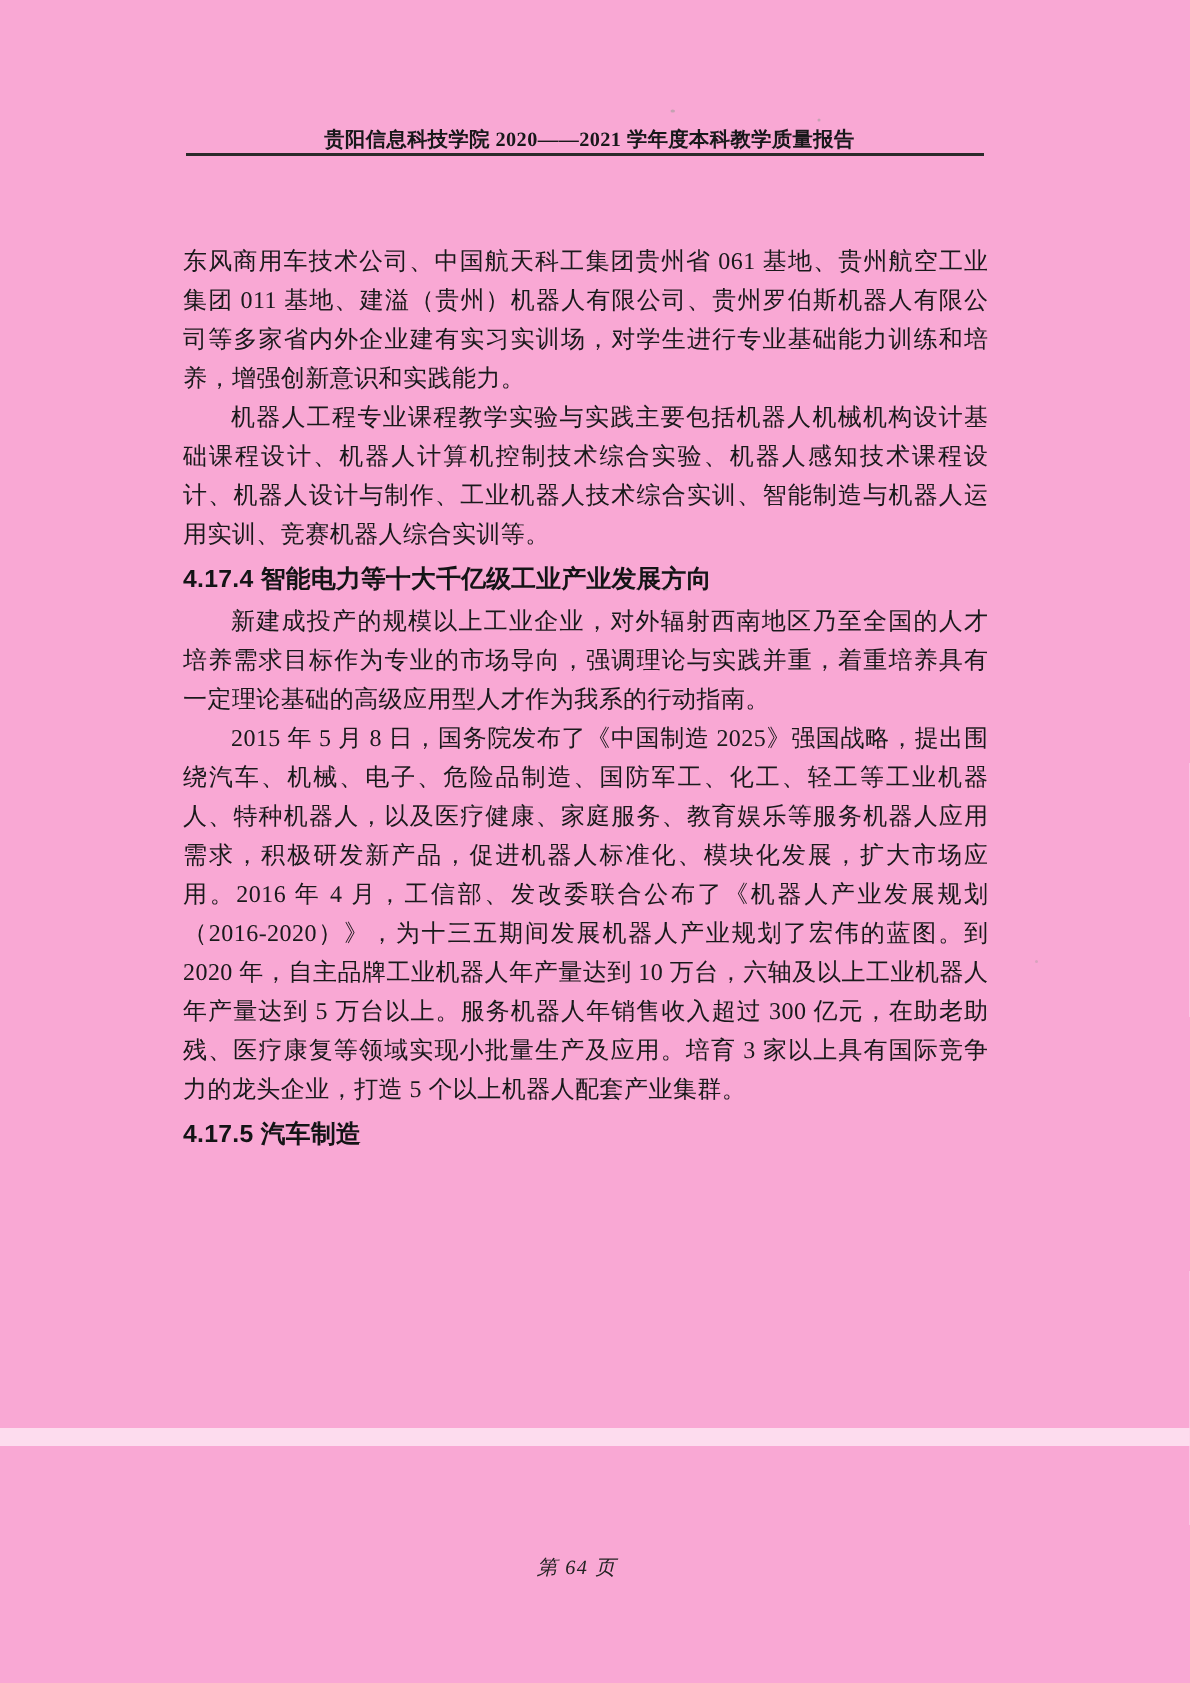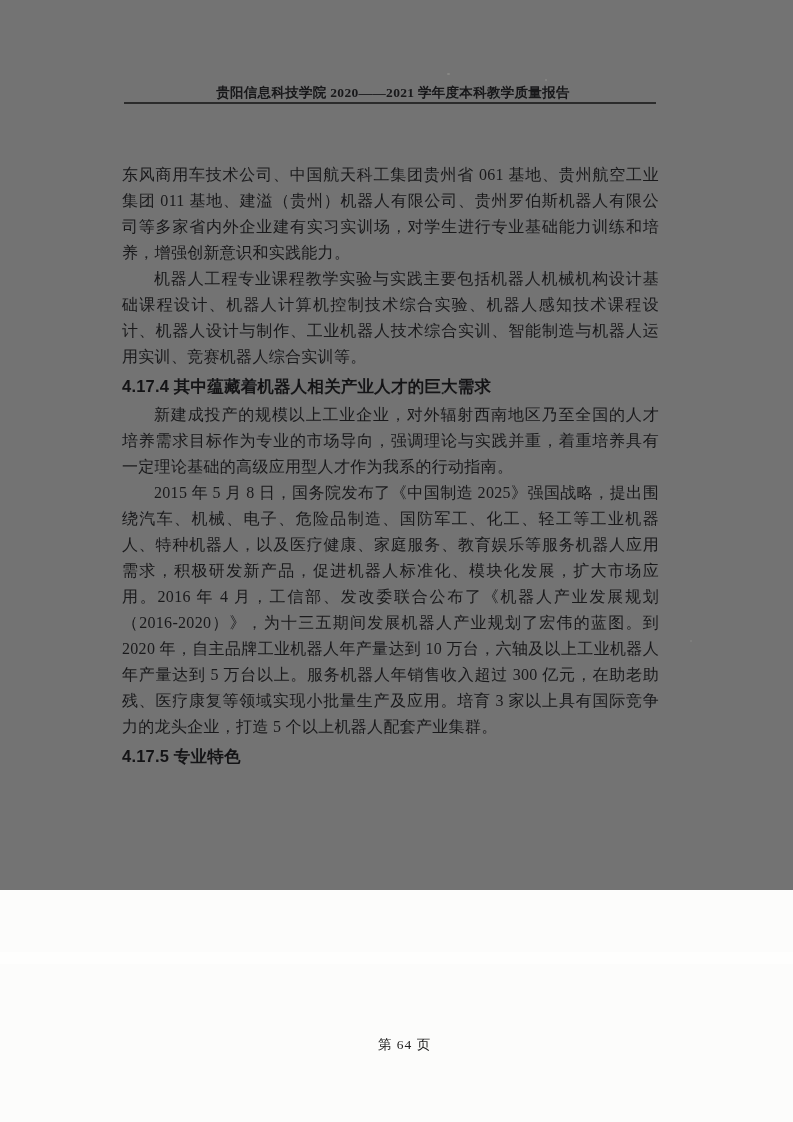--- a/index.html
+++ b/index.html
@@ -7,22 +7,22 @@
     padding: 0;
     width: 793px;
     height: 1122px;
     background: #fcfcfb;
     overflow: hidden;
   }
   .page {
     position: absolute;
     inset: 0;
     width: 793px;
-    height: 890px;
-    background: #737373;
+    height: 1122px;
+    background: #f9a8d4;
     color: #1a1a1c;
     font-family: "Liberation Serif", "DejaVu Serif", serif;
   }
   .running-header {
     position: absolute;
     top: 84px;
     left: 128px;
     width: 530px;
     text-align: center;
     font-size: 13.5px;
@@ -63,26 +63,27 @@
     font-size: 16.5px;
     line-height: 26px;
     font-weight: 700;
     letter-spacing: 0.2px;
     font-family: "Liberation Sans", "DejaVu Sans", sans-serif;
     color: #141416;
   }
   .page-footer {
     position: absolute;
     top: 1036px;
-    left: 136px;
+    left: 116px;
     width: 537px;
     text-align: center;
     font-size: 13.5px;
     letter-spacing: 1px;
     color: #222;
+    font-style: italic;
   }
   .speck {
     position: absolute;
     background: #9a9a96;
     border-radius: 50%;
     opacity: 0.55;
   }
   .speck.s1 { left: 447px; top: 73px;  width: 3px; height: 2px; }
   .speck.s2 { left: 545px; top: 79px;  width: 2px; height: 2px; }
   .speck.s3 { left: 443px; top: 392px; width: 2px; height: 2px; opacity: 0.4; }
@@ -102,24 +103,24 @@
 
   <div class="running-header">贵阳信息科技学院 2020——2021 学年度本科教学质量报告</div>
 
   <div class="header-rule"></div>
 
   <div class="scan-band"></div>
 
   <main class="content">
     <p class="continued">东风商用车技术公司、中国航天科工集团贵州省 061 基地、贵州航空工业集团 011 基地、建溢（贵州）机器人有限公司、贵州罗伯斯机器人有限公司等多家省内外企业建有实习实训场，对学生进行专业基础能力训练和培养，增强创新意识和实践能力。</p>
     <p>机器人工程专业课程教学实验与实践主要包括机器人机械机构设计基础课程设计、机器人计算机控制技术综合实验、机器人感知技术课程设计、机器人设计与制作、工业机器人技术综合实训、智能制造与机器人运用实训、竞赛机器人综合实训等。</p>
-    <h3>4.17.4 其中蕴藏着机器人相关产业人才的巨大需求</h3>
+    <h3>4.17.4 智能电力等十大千亿级工业产业发展方向</h3>
     <p>新建成投产的规模以上工业企业，对外辐射西南地区乃至全国的人才培养需求目标作为专业的市场导向，强调理论与实践并重，着重培养具有一定理论基础的高级应用型人才作为我系的行动指南。</p>
     <p>2015 年 5 月 8 日，国务院发布了《中国制造 2025》强国战略，提出围绕汽车、机械、电子、危险品制造、国防军工、化工、轻工等工业机器人、特种机器人，以及医疗健康、家庭服务、教育娱乐等服务机器人应用需求，积极研发新产品，促进机器人标准化、模块化发展，扩大市场应用。2016 年 4 月，工信部、发改委联合公布了《机器人产业发展规划（2016-2020）》，为十三五期间发展机器人产业规划了宏伟的蓝图。到 2020 年，自主品牌工业机器人年产量达到 10 万台，六轴及以上工业机器人年产量达到 5 万台以上。服务机器人年销售收入超过 300 亿元，在助老助残、医疗康复等领域实现小批量生产及应用。培育 3 家以上具有国际竞争力的龙头企业，打造 5 个以上机器人配套产业集群。</p>
-    <h3>4.17.5 专业特色</h3>
+    <h3>4.17.5 汽车制造</h3>
   </main>
 
   <div class="page-footer">第 64 页</div>
 
   <span class="speck s1"></span>
   <span class="speck s2"></span>
   <span class="speck s3"></span>
   <span class="speck s4"></span>
 
 </div>

